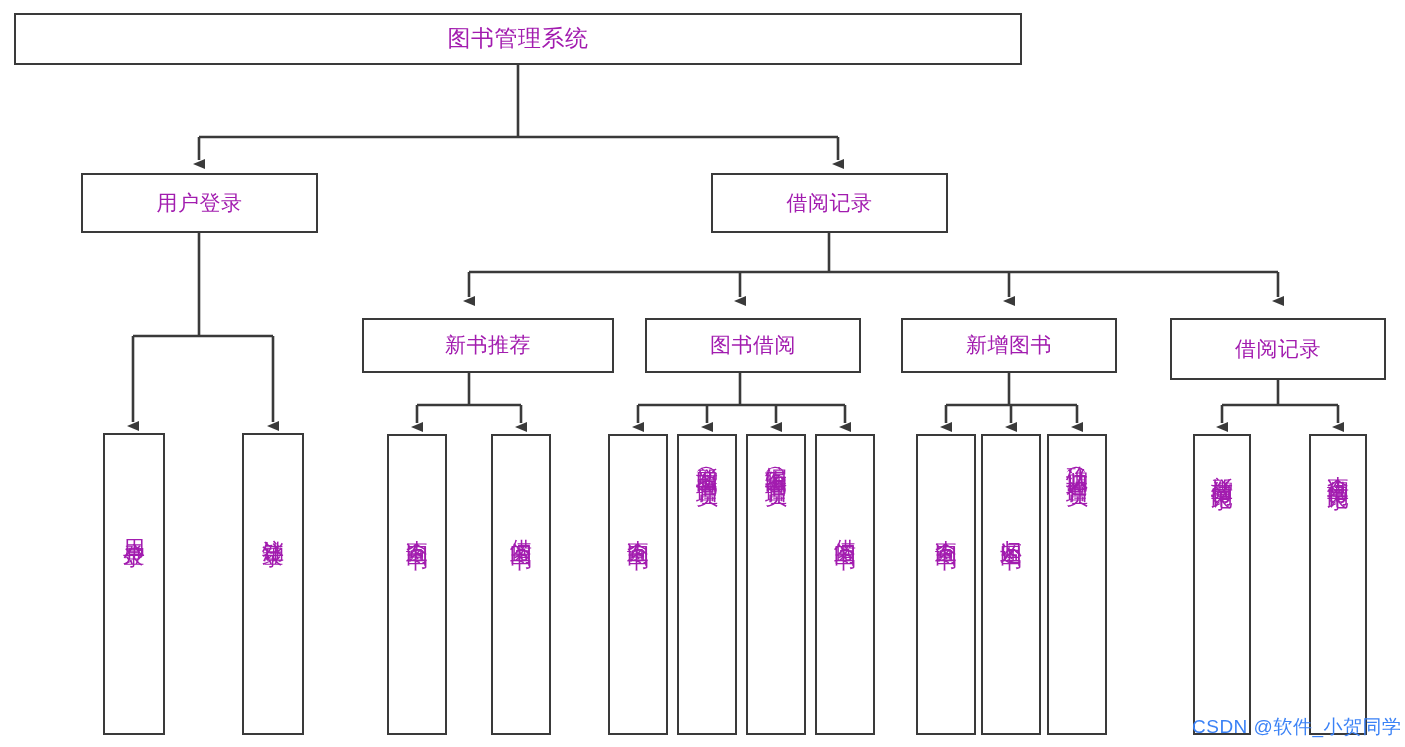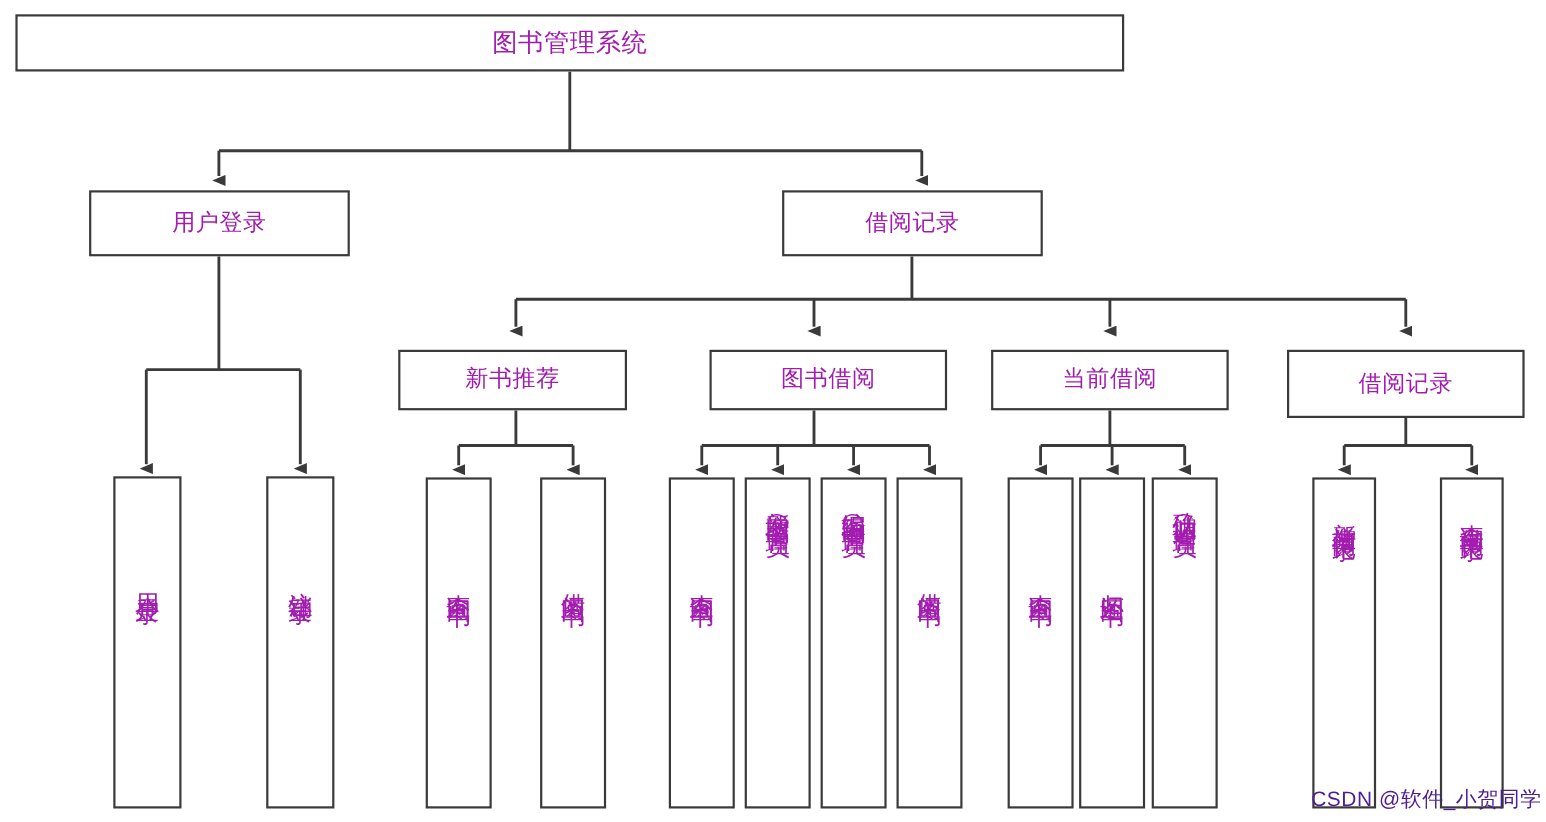--- a/index.html
+++ b/index.html
@@ -52,21 +52,21 @@
     writing-mode: vertical-rl;
     text-orientation: upright;
     font-size: 22px;
     letter-spacing: 3px;
     white-space: nowrap;
   }
   .node.leaf.mid .label { margin-top: 78px; }
   .node.leaf.tall .label { margin-top: 4px; }
   .watermark {
     position: absolute;
-    color: #4c1d95;
+    color: #3b82f6;
     font-size: 19px;
     white-space: nowrap;
     letter-spacing: 0.5px;
   }
 </style>
 </head>
 <body>
 
 <div id="canvas">
 
@@ -125,28 +125,28 @@
     <span class="label">图书管理系统</span>
   </div>
 
   <div class="node tier1" style="left:81px; top:173px; width:237px; height:60px;">
     <span class="label">用户登录</span>
   </div>
   <div class="node tier1" style="left:711px; top:173px; width:237px; height:60px;">
     <span class="label">借阅记录</span>
   </div>
 
-  <div class="node tier2" style="left:362px; top:318px; width:208px; height:55px;text-align:right;">
+  <div class="node tier2" style="left:362px; top:318px; width:252px; height:55px;text-align:right;">
     <span class="label">新书推荐</span>
   </div>
   <div class="node tier2" style="left:645px; top:318px; width:216px; height:55px;">
     <span class="label">图书借阅</span>
   </div>
   <div class="node tier2" style="left:901px; top:318px; width:216px; height:55px;">
-    <span class="label">当前借阅</span>
+    <span class="label">新增图书</span>
   </div>
   <div class="node tier2" style="left:1170px; top:318px; width:216px; height:62px;">
     <span class="label">借阅记录</span>
   </div>
 
   <div class="node leaf mid" style="left:103px; top:433px; width:62px; height:302px;">
     <span class="label">用户登录</span>
   </div>
   <div class="node leaf mid" style="left:242px; top:433px; width:62px; height:302px;">
     <span class="label">注销登录</span>

